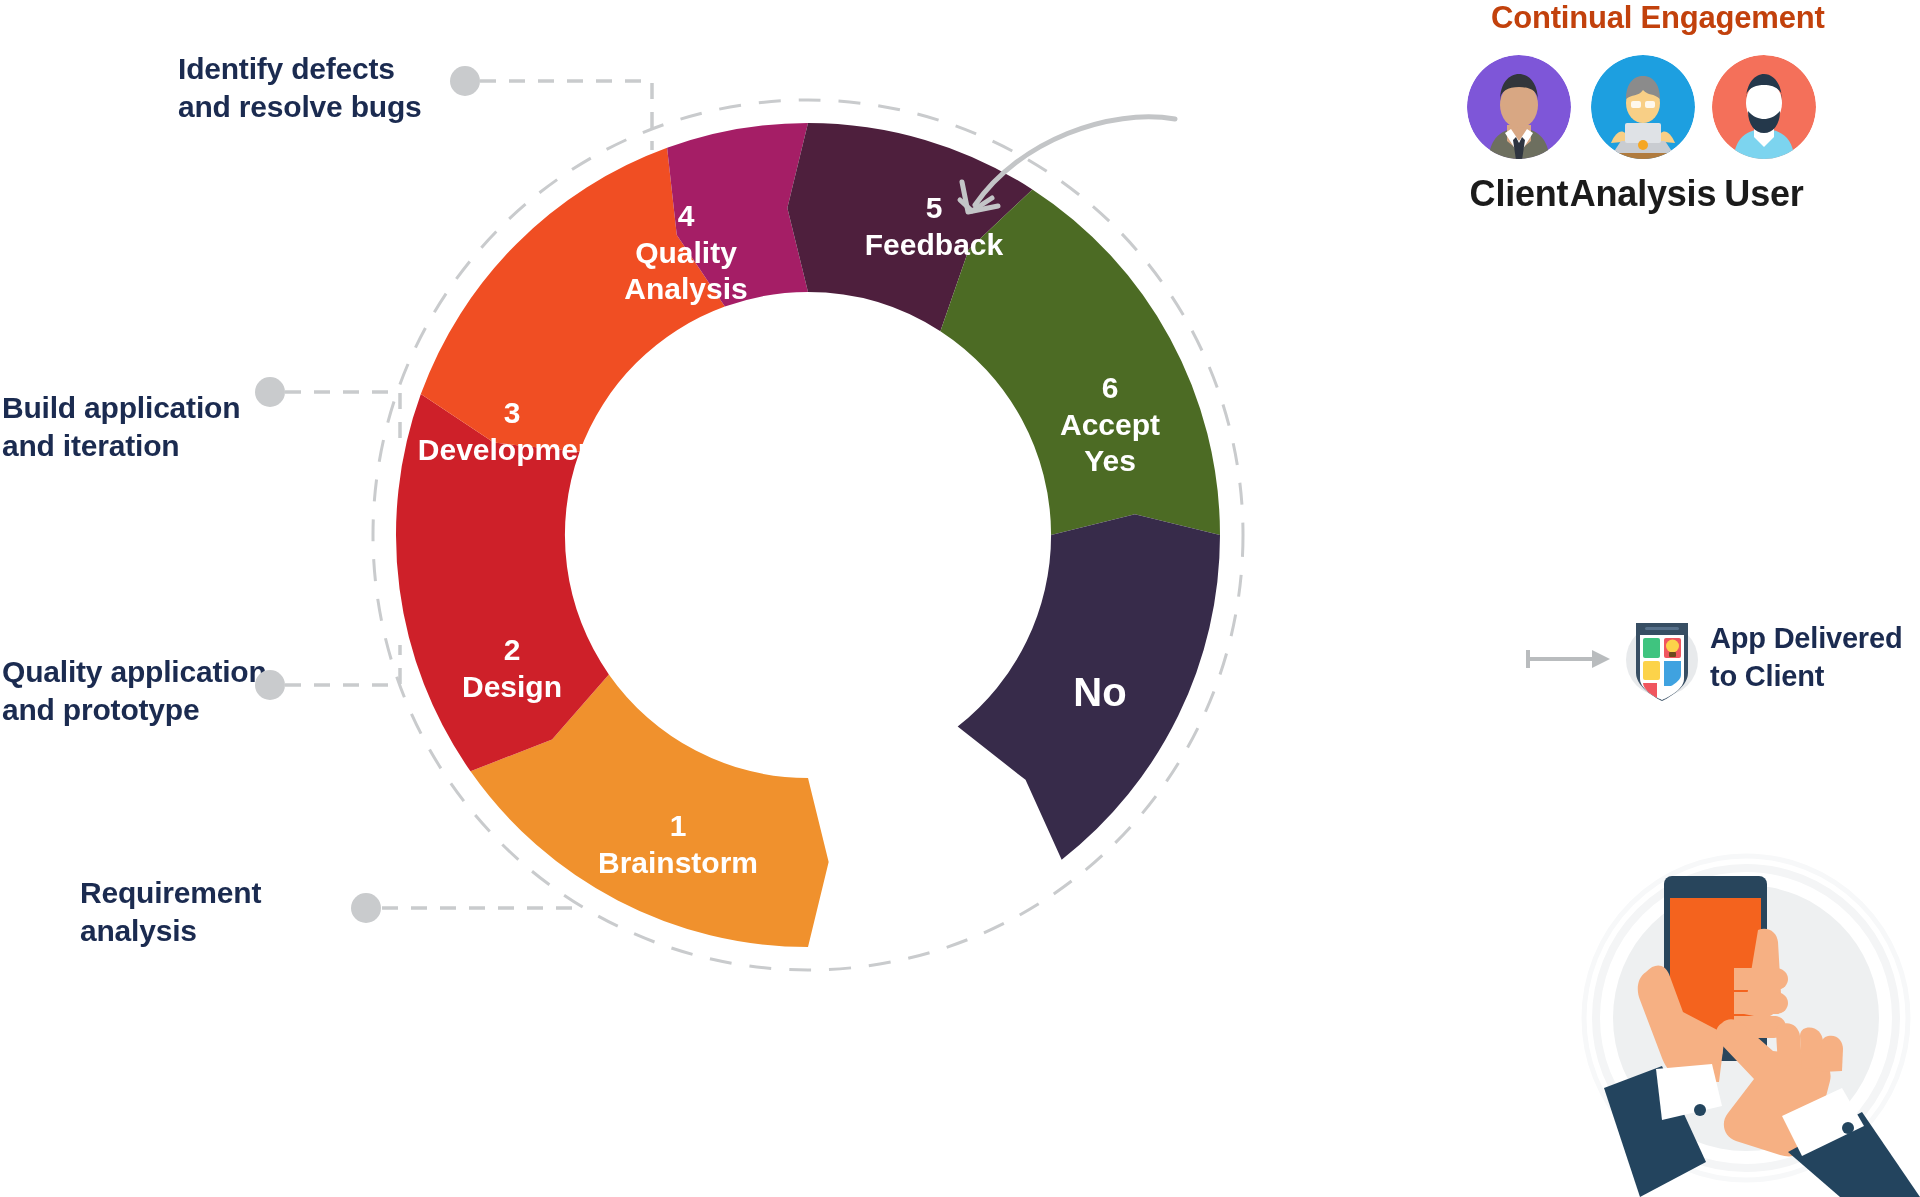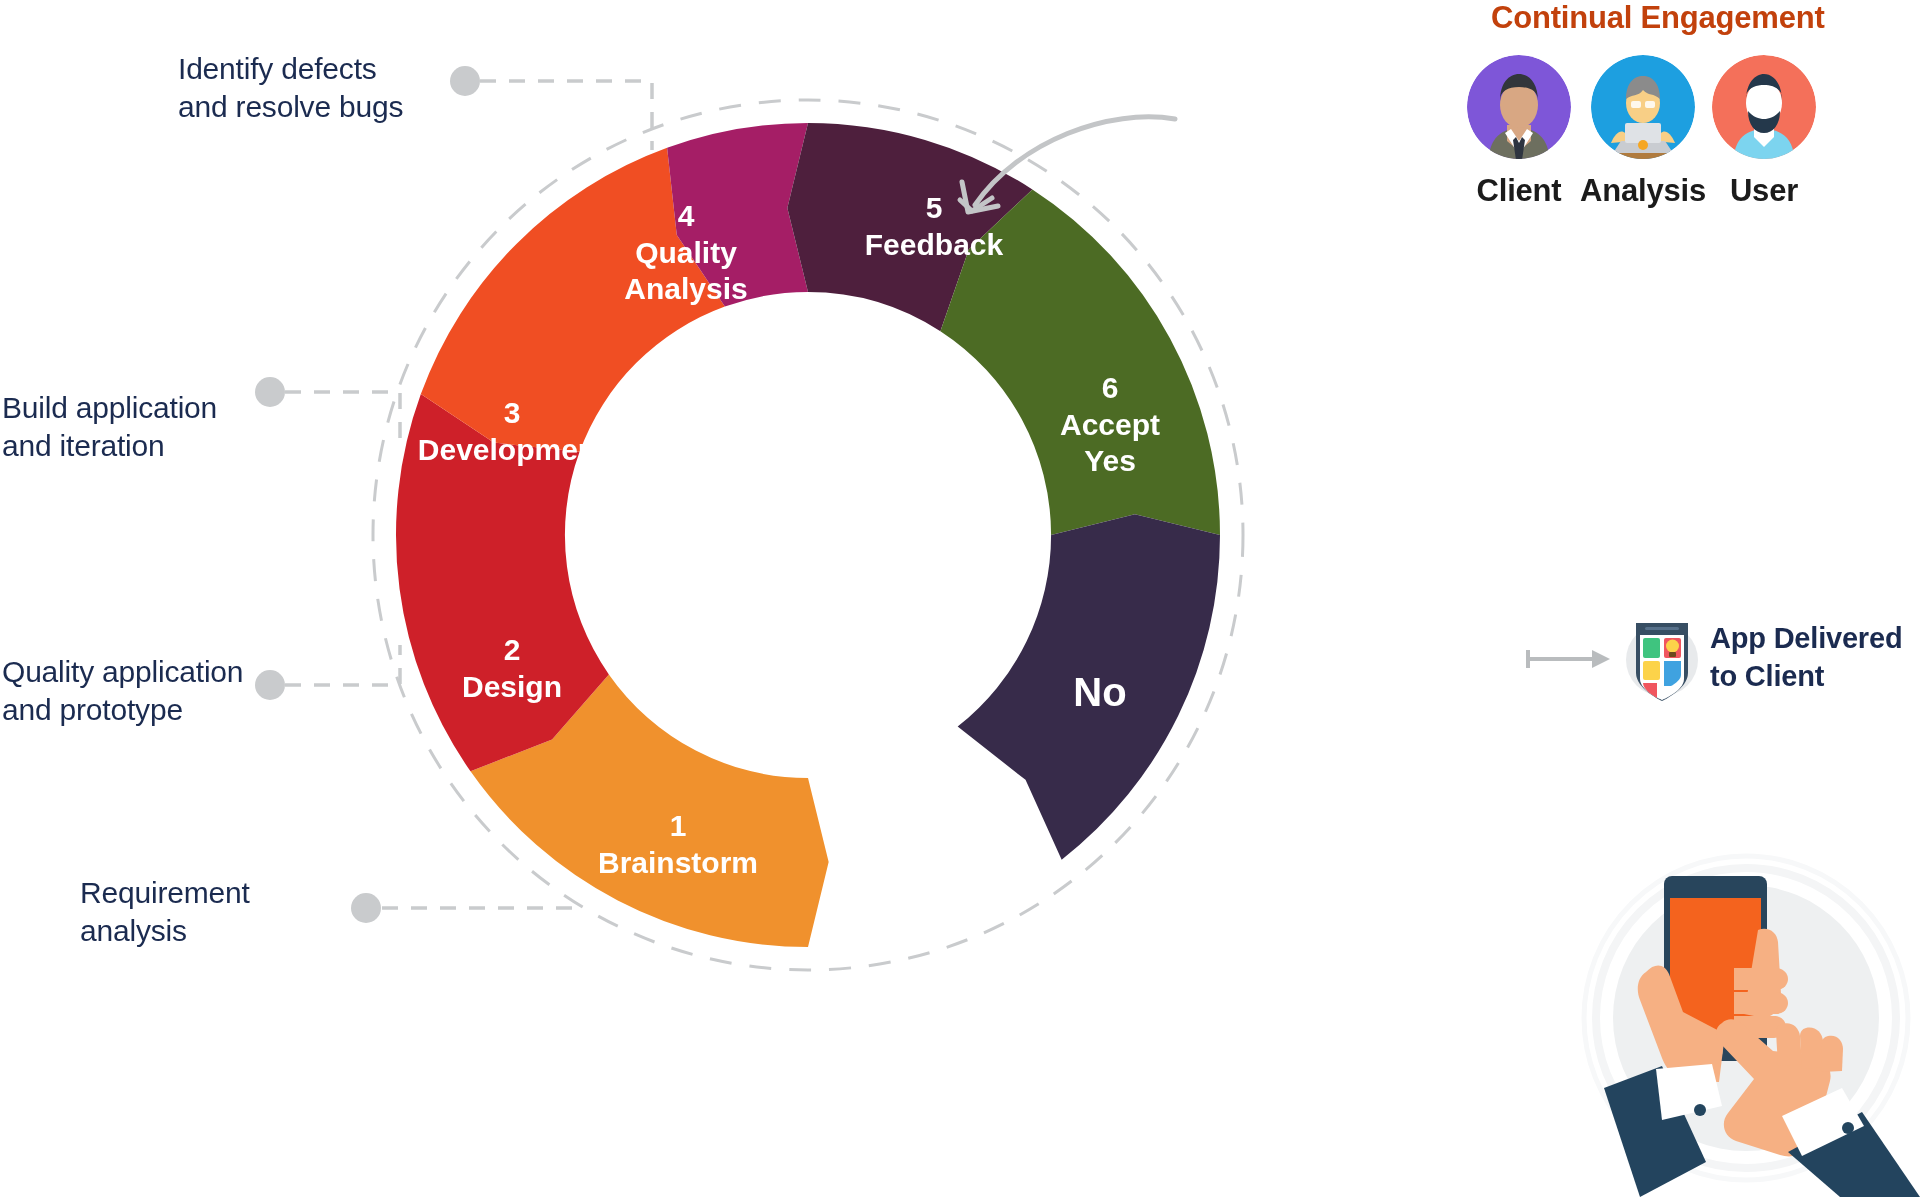--- a/index.html
+++ b/index.html
@@ -14,21 +14,21 @@
     background: #ffffff;
     font-family: "Liberation Sans", sans-serif;
     overflow: hidden;
   }
   .abs { position: absolute; }
 
   
   .side-label {
     position: absolute;
     color: #1b2b50;
-    font-weight: normal;
+    font-weight: bold;
     font-size: 30px;
     line-height: 1.28;
     letter-spacing: -0.2px;
     white-space: pre-line;
   }
 
   
   .head-title {
     position: absolute;
     color: #c2410c;
@@ -48,21 +48,21 @@
     height: 104px;
     border-radius: 50%;
     margin: 0 auto;
     overflow: hidden;
     position: relative;
   }
   .persona .cap {
     margin-top: 14px;
     color: #1b1b1b;
     font-weight: bold;
-    font-size: 31px;
+    font-size: 36px;
     letter-spacing: -0.2px;
   }
 
   
   .delivered-text {
     position: absolute;
     color: #1b2b50;
     font-weight: bold;
     font-size: 29px;
     line-height: 1.3;

